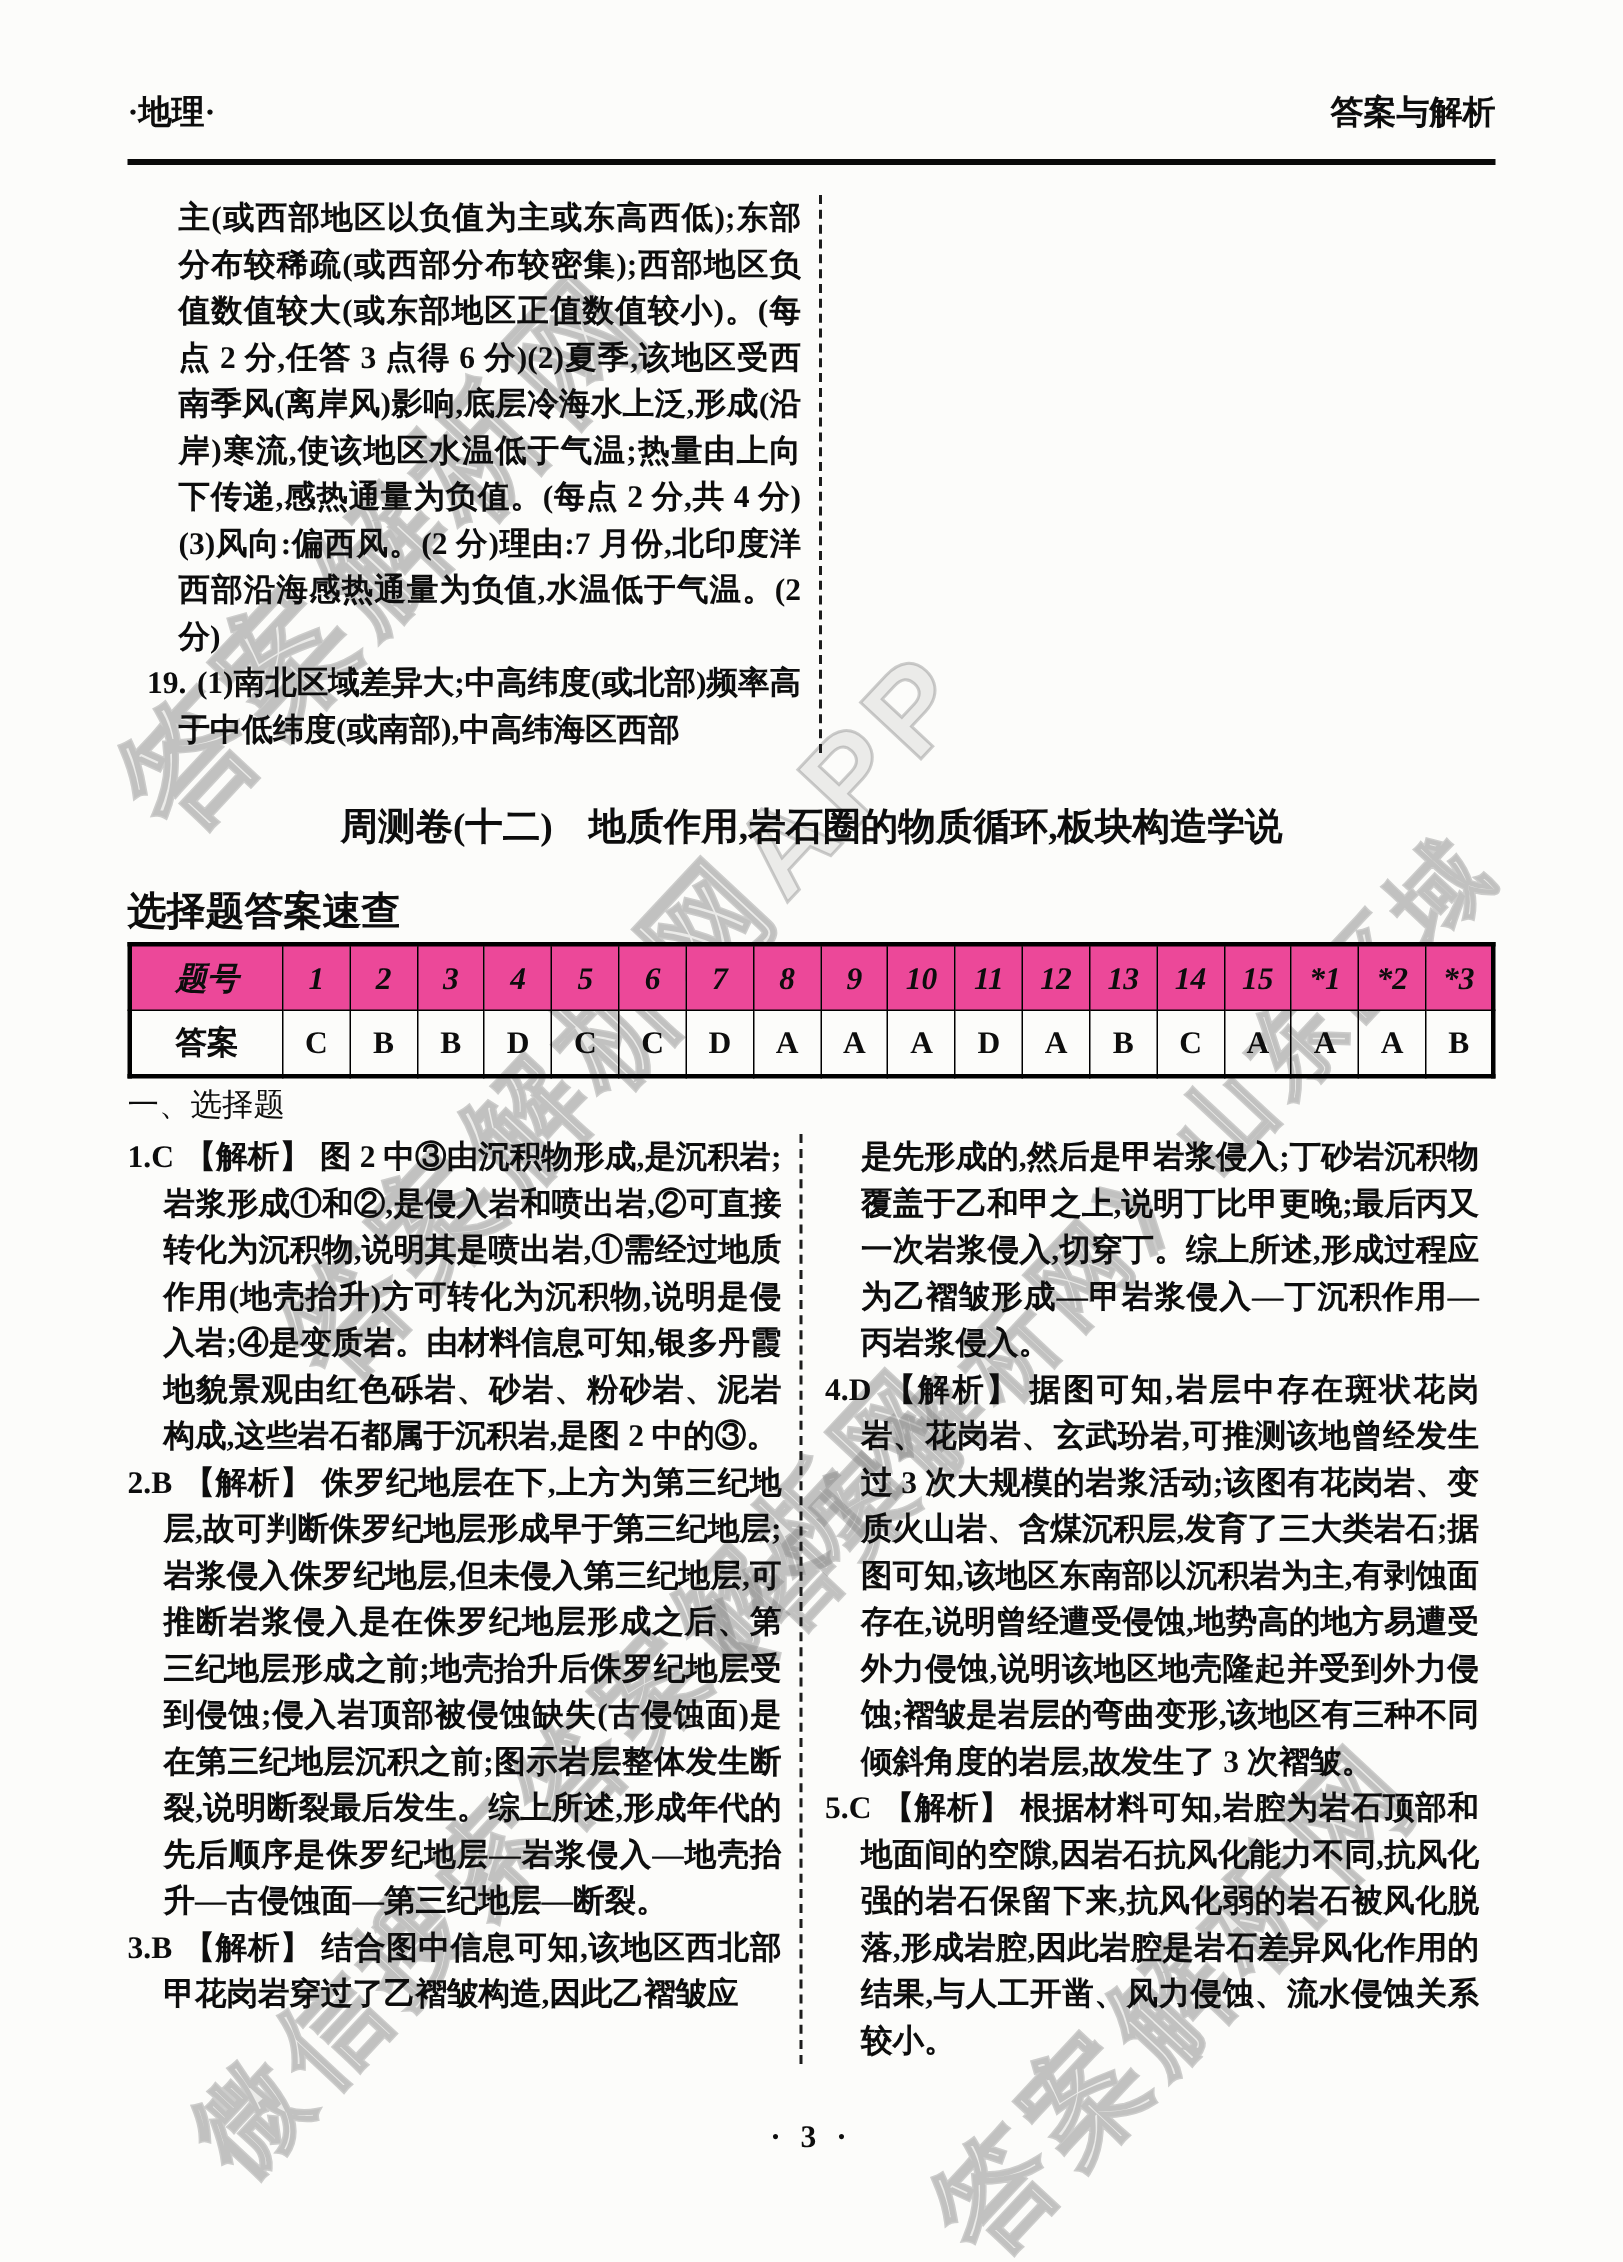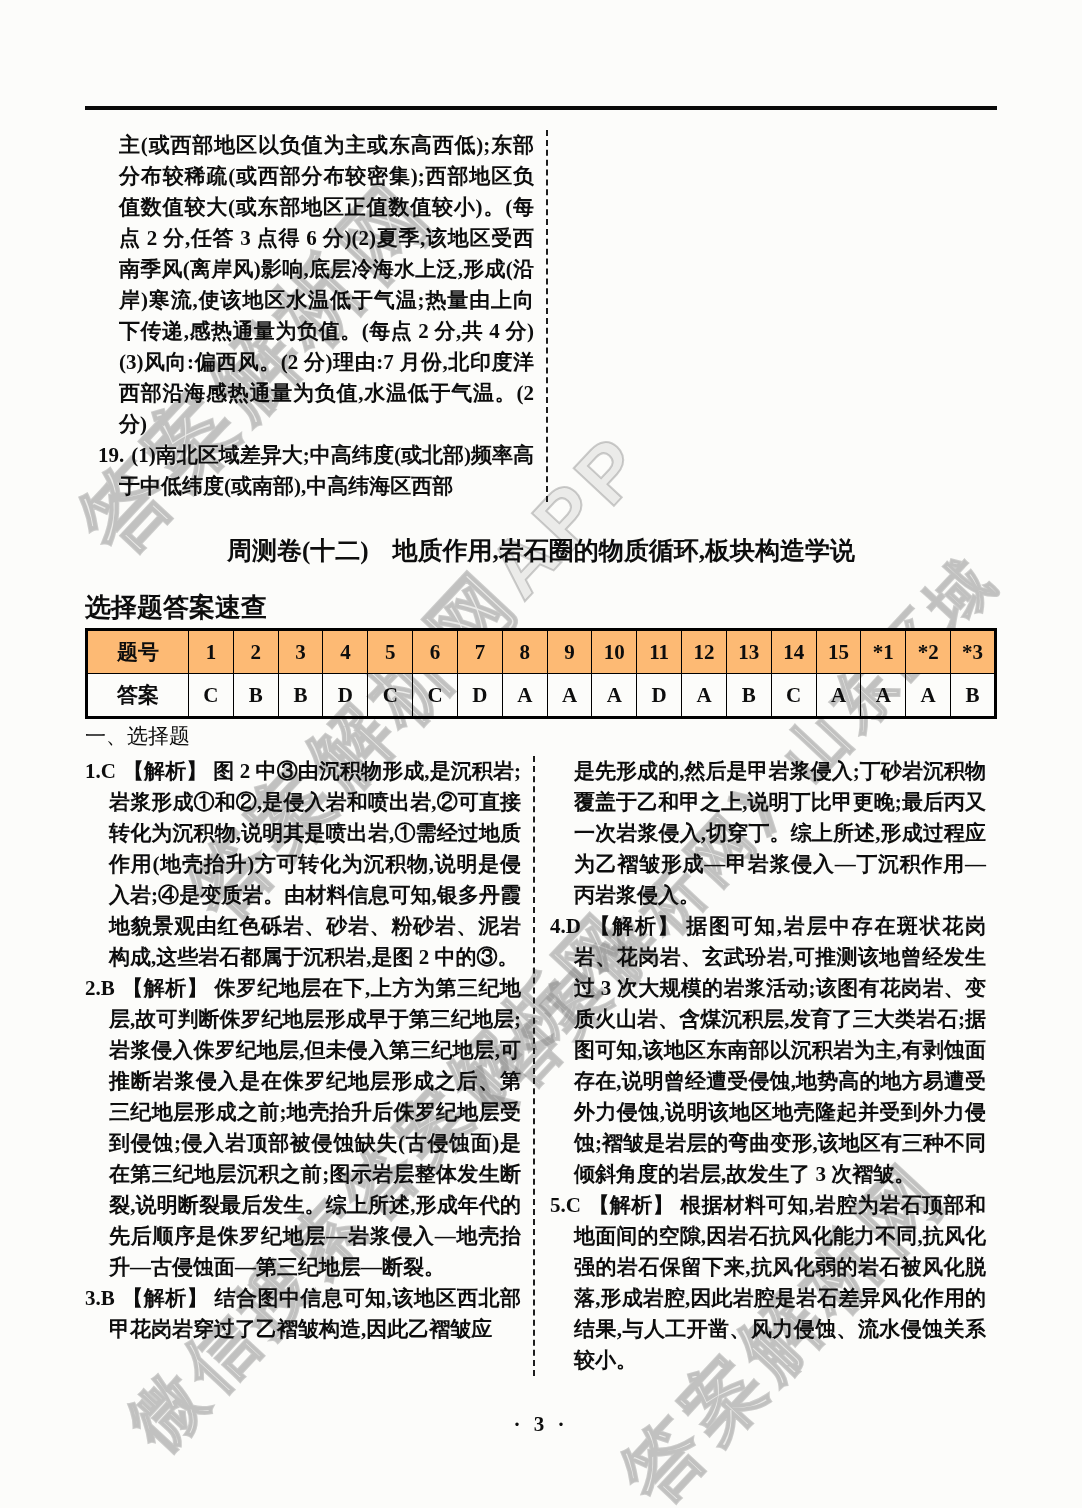--- a/index.html
+++ b/index.html
@@ -65,37 +65,41 @@
 
   
   .tblwrap { top:628px; left:85px; width:912px; }
   table.ans { border-collapse:collapse; width:912px; table-layout:fixed;
               border:3px solid #000; }
   table.ans td, table.ans th {
     border:1.5px solid #000; text-align:center; vertical-align:middle;
     height:42px; font-size:21px; font-weight:600; padding:0;
   }
   table.ans th.rowlab { width:100px; font-weight:800; }
-  table.ans tr.head { background:#fdba74; }
+  table.ans tr.head { background:#ec4899;font-style:italic; }
 
   
   .footer { top:1412px; left:0; width:1082px; text-align:center;
             font-size:21px; font-weight:700; letter-spacing:4px; }
 </style>
 </head>
 <body>
 
 <div class="page">
 
   <div class="wm wm1">答案解析网</div>
   <div class="wm wm2">答案解析网APP</div>
   <div class="wm wm3">《答案解析网》山东区域</div>
   <div class="wm wm4">微信搜索答案解析网</div>
   <div class="wm wm5">答案解析网</div>
 
+  <div class="layer hdr">
+    <span class="hl">·地理·</span>
+    <span class="hr">答案与解析</span>
+  </div>
   <div class="layer rule"></div>
 
   <div class="layer topcols cols bodytext">
     <div class="col-l">
       <p class="cont">主(或西部地区以负值为主或东高西低);东部分布较稀疏(或西部分布较密集);西部地区负值数值较大(或东部地区正值数值较小)。(每点 2 分,任答 3 点得 6 分)(2)夏季,该地区受西南季风(离岸风)影响,底层冷海水上泛,形成(沿岸)寒流,使该地区水温低于气温;热量由上向下传递,感热通量为负值。(每点 2 分,共 4 分)(3)风向:偏西风。(2 分)理由:7 月份,北印度洋西部沿海感热通量为负值,水温低于气温。(2 分)</p>
       <p class="hang"><span class="num">19.</span><span>(1)南北区域差异大;中高纬度(或北部)频率高于中低纬度(或南部),中高纬海区西部</span></p>
     </div>
   </div>
 
   <div class="layer sec-title">

